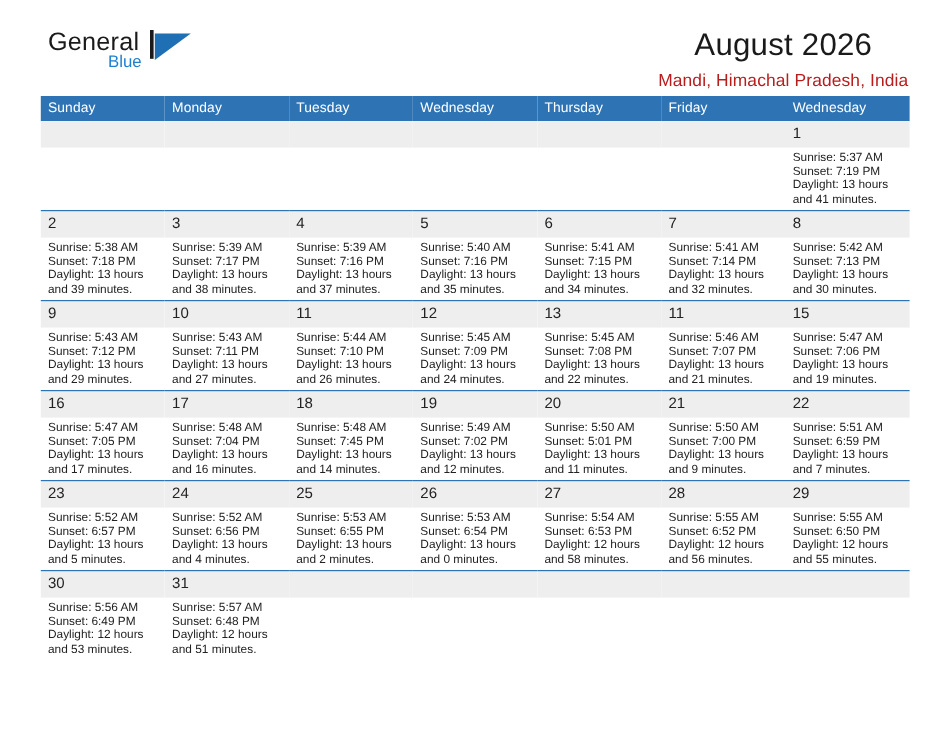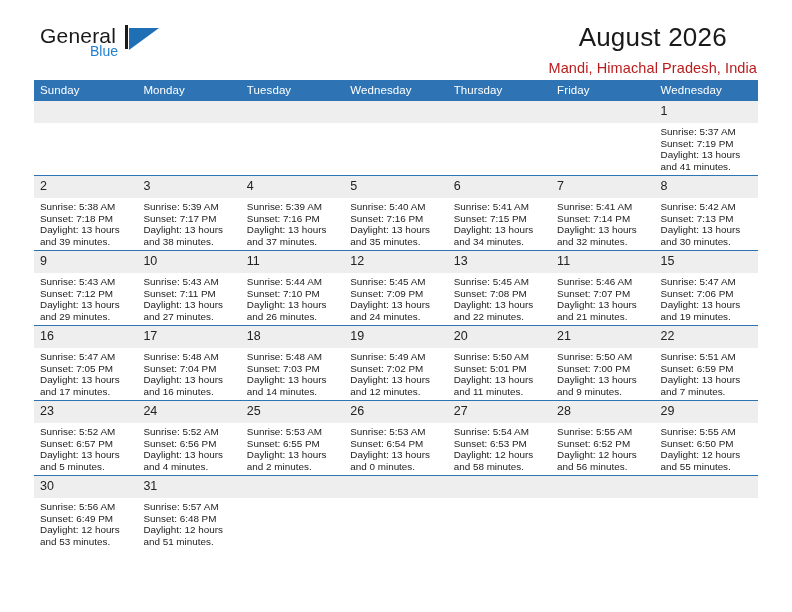--- a/index.html
+++ b/index.html
@@ -352,21 +352,21 @@
               <div>Sunrise: 5:48 AM</div>
               <div>Sunset: 7:04 PM</div>
               <div>Daylight: 13 hours</div>
               <div>and 16 minutes.</div>
             </div>
           </td>
           <td>
             <div class="daynum">18</div>
             <div class="cell-body">
               <div>Sunrise: 5:48 AM</div>
-              <div>Sunset: 7:03 PM</div>
+              <div>Sunset: 7:45 PM</div>
               <div>Daylight: 13 hours</div>
               <div>and 14 minutes.</div>
             </div>
           </td>
           <td>
             <div class="daynum">19</div>
             <div class="cell-body">
               <div>Sunrise: 5:49 AM</div>
               <div>Sunset: 7:02 PM</div>
               <div>Daylight: 13 hours</div>

